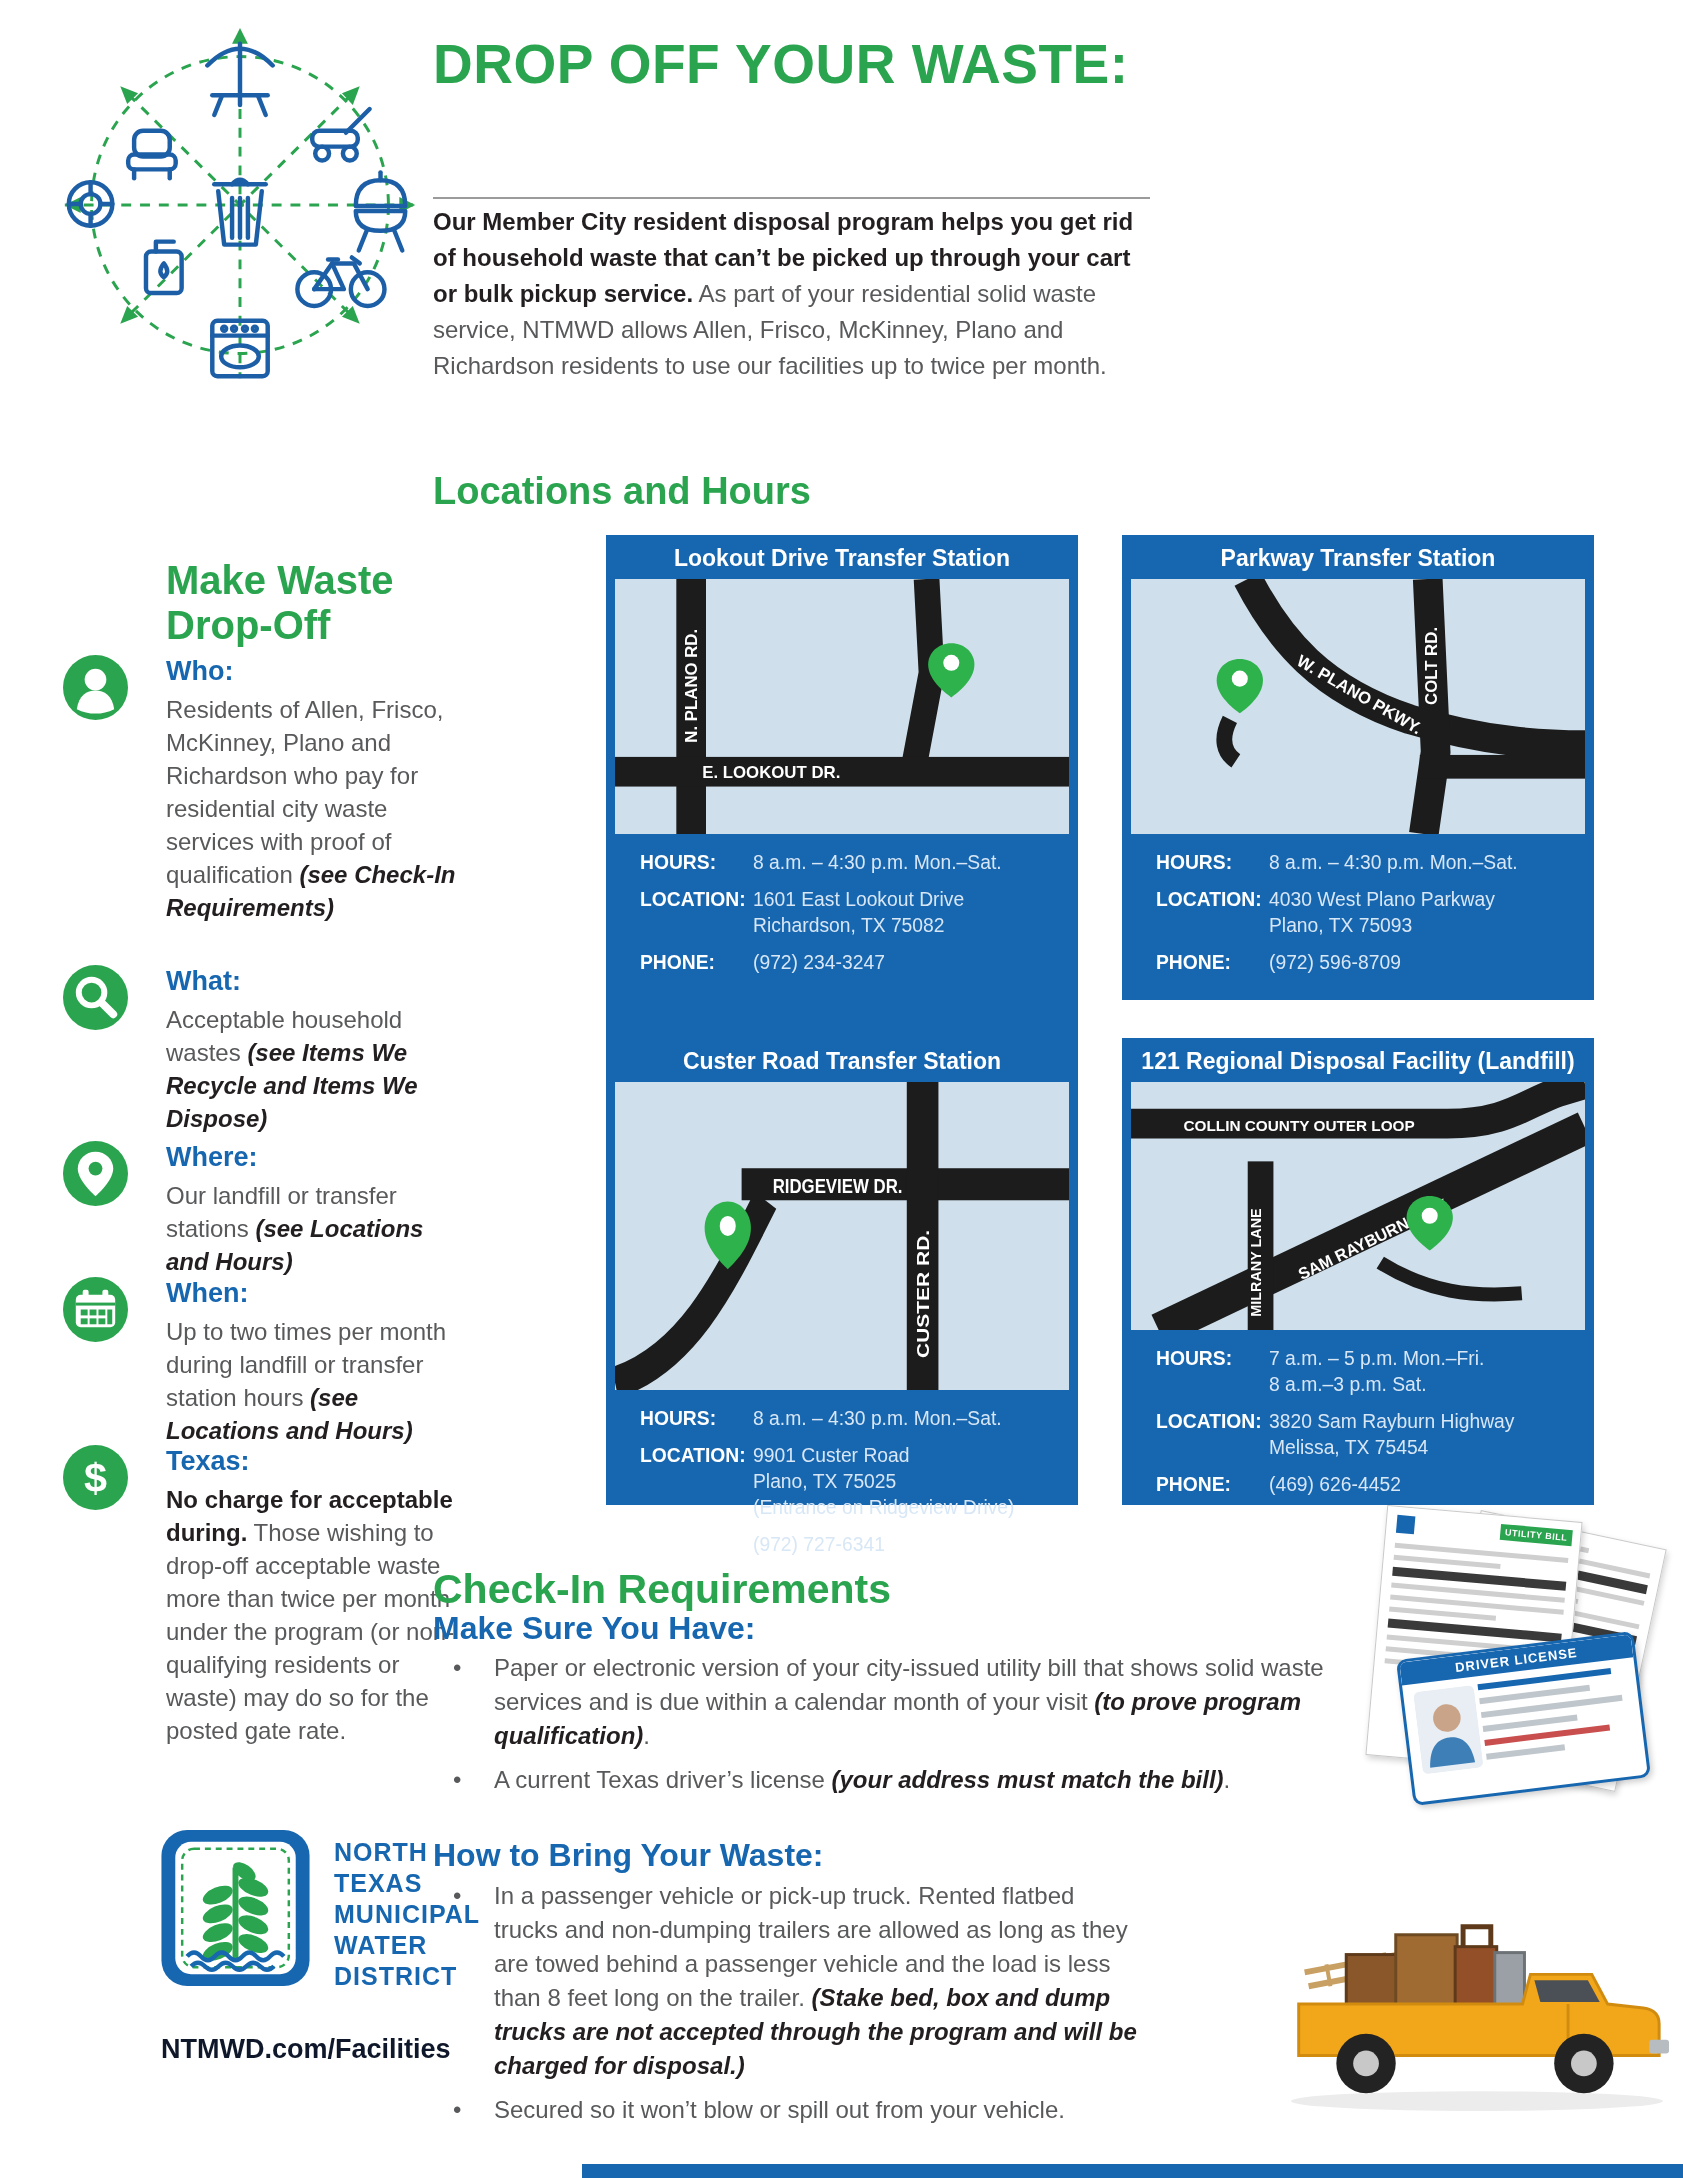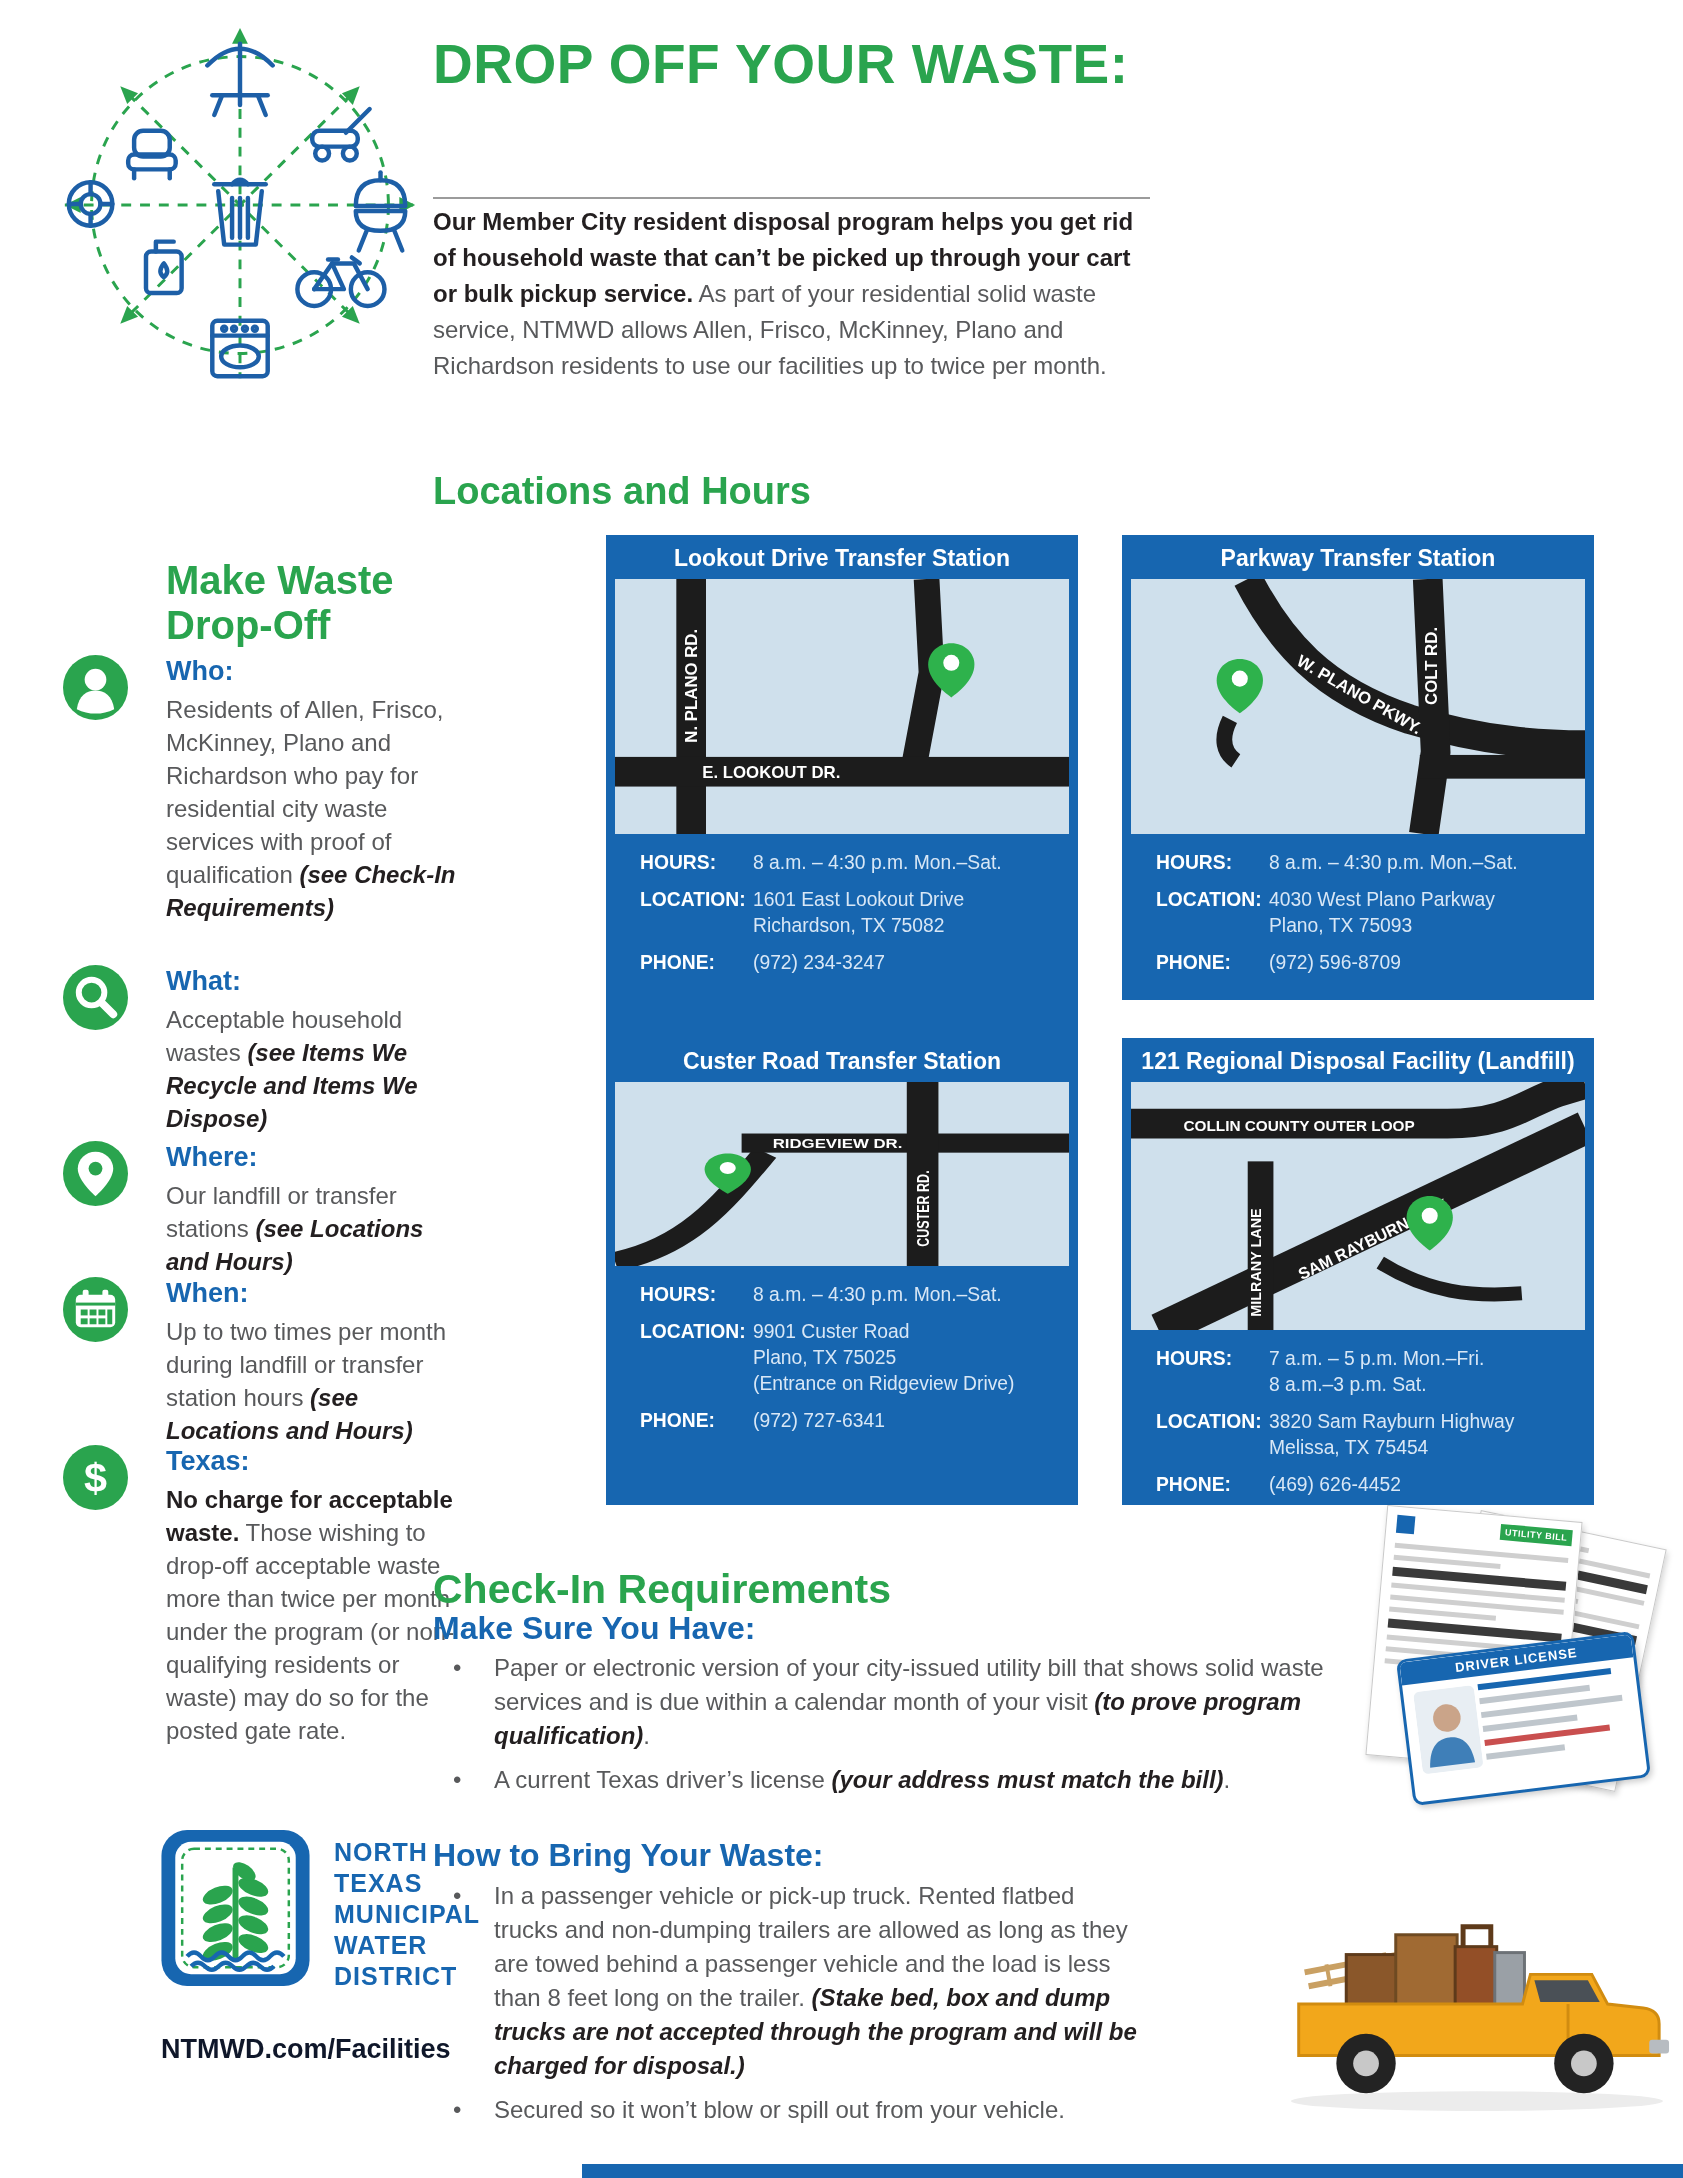--- a/index.html
+++ b/index.html
@@ -221,21 +221,21 @@
     </div>
   </div>
 
   <div class="abs side-item" style="left:63px;top:1445px">
     <svg class="side-icon" width="65" height="65" viewBox="0 0 66 66">
       <circle cx="33" cy="33" r="33" fill="#2aa44e"></circle>
       <text x="33" y="48" text-anchor="middle" font-family="Liberation Sans, sans-serif" font-size="42" font-weight="bold" fill="#fff">$</text>
     </svg>
     <div class="side-txt">
       <div class="side-lbl">Texas:</div>
-      <b class="dk">No charge for acceptable waste.</b>
+      <b class="dk">No charge for acceptable during.</b>
       <span>Those wishing to drop-off acceptable waste more than twice per month under the program (or non-qualifying residents or waste) may do so for the posted gate rate.</span>
     </div>
   </div>
 
   <div class="card" style="left:606px;top:535px;height:569px">
     <div class="card-title">Lookout Drive Transfer Station</div>
     <div class="map" style="height:255px">
       <svg viewBox="0 0 459 258" preserveAspectRatio="none">
         <rect x="62" y="0" width="30" height="258" fill="#1c1c1c"></rect>
         <path d="M301,196 L320,95 L315,0" stroke="#1c1c1c" stroke-width="26" fill="none"></path>
@@ -305,21 +305,21 @@
         <div class="lbl">PHONE:</div>
         <div class="val">
             <div>(972) 596-8709</div>
           </div>
       </div>
     </div>
   </div>
 
   <div class="card" style="left:606px;top:1038px;height:467px">
     <div class="card-title">Custer Road Transfer Station</div>
-    <div class="map" style="height:184px">
+    <div class="map" style="height:308px">
       <svg viewBox="0 0 459 250" preserveAspectRatio="none">
         <path d="M0,244 C75,224 112,160 152,96" stroke="#1c1c1c" stroke-width="26" fill="none"></path>
         <rect x="128" y="70" width="331" height="26" fill="#1c1c1c"></rect>
         <rect x="295" y="0" width="32" height="250" fill="#1c1c1c"></rect>
         <text x="225" y="90" text-anchor="middle" font-size="17">RIDGEVIEW DR.</text>
         <text transform="translate(317,172) rotate(-90)" text-anchor="middle" font-size="17">CUSTER RD.</text>
         <g transform="translate(114,124) scale(0.9)">
           <path d="M0,-30 C-15,-30 -26,-19 -26,-6 C-26,11 -8,25 0,31 C8,25 26,11 26,-6 C26,-19 15,-30 0,-30 Z" fill="#2eb24c"></path>
           <circle cx="0" cy="-8" r="9" fill="#fff"></circle>
         </g>

